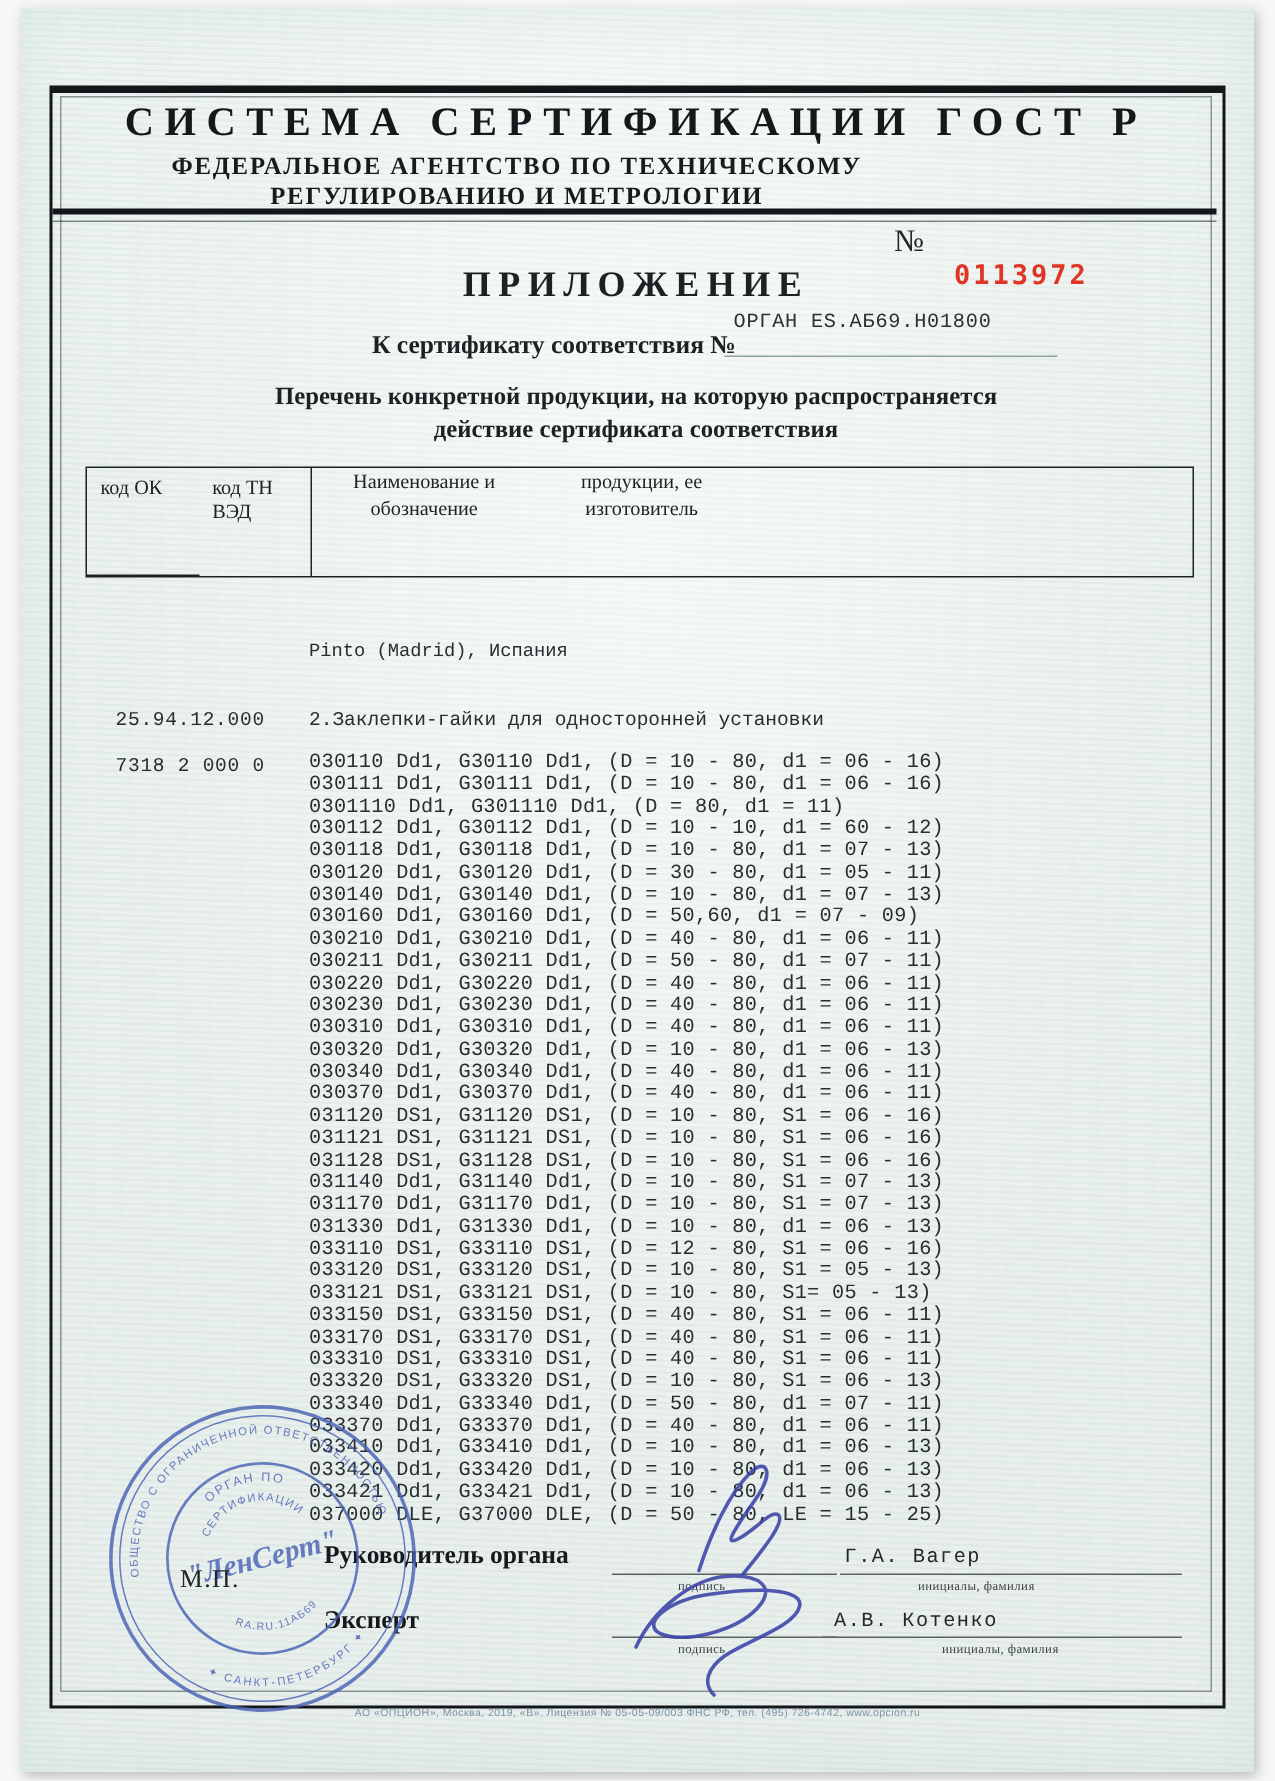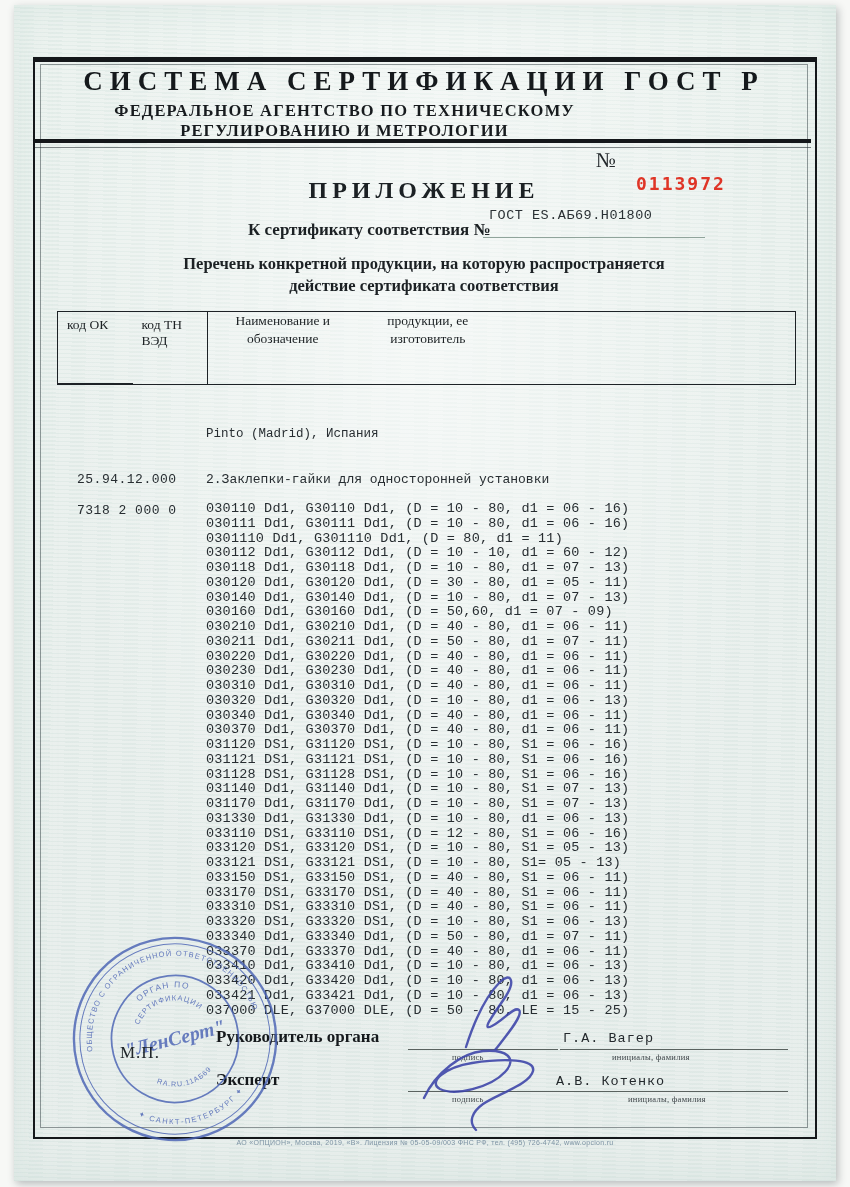--- a/index.html
+++ b/index.html
@@ -85,21 +85,21 @@
   <div id="header-title" class="abs">СИСТЕМА СЕРТИФИКАЦИИ ГОСТ Р</div>
   <div id="header-sub" class="abs">ФЕДЕРАЛЬНОЕ АГЕНТСТВО ПО ТЕХНИЧЕСКОМУ РЕГУЛИРОВАНИЮ И МЕТРОЛОГИИ</div>
   <div id="header-bar" class="abs"></div>
   <div id="header-line" class="abs"></div>
 
   <div id="serial-sign" class="abs">№</div>
   <div id="serial-number" class="abs">0113972</div>
 
   <div id="appendix-title" class="abs">ПРИЛОЖЕНИЕ</div>
   <div id="cert-label" class="abs">К сертификату соответствия №</div>
-  <div id="cert-number" class="abs mono">ГОСТ ES.АБ69.Н01800</div>
+  <div id="cert-number" class="abs mono">ОРГАН ES.АБ69.Н01800</div>
   <div id="cert-underline" class="abs"></div>
   <div id="subtitle" class="abs">
     <div>Перечень конкретной продукции,  на которую распространяется</div>
     <div>действие сертификата соответствия</div>
   </div>
 
   <div id="spec-table" class="abs">
     <div class="col code-col">
       <div class="cell">код ОК</div>
       <div class="cell">код ТН ВЭД</div>

